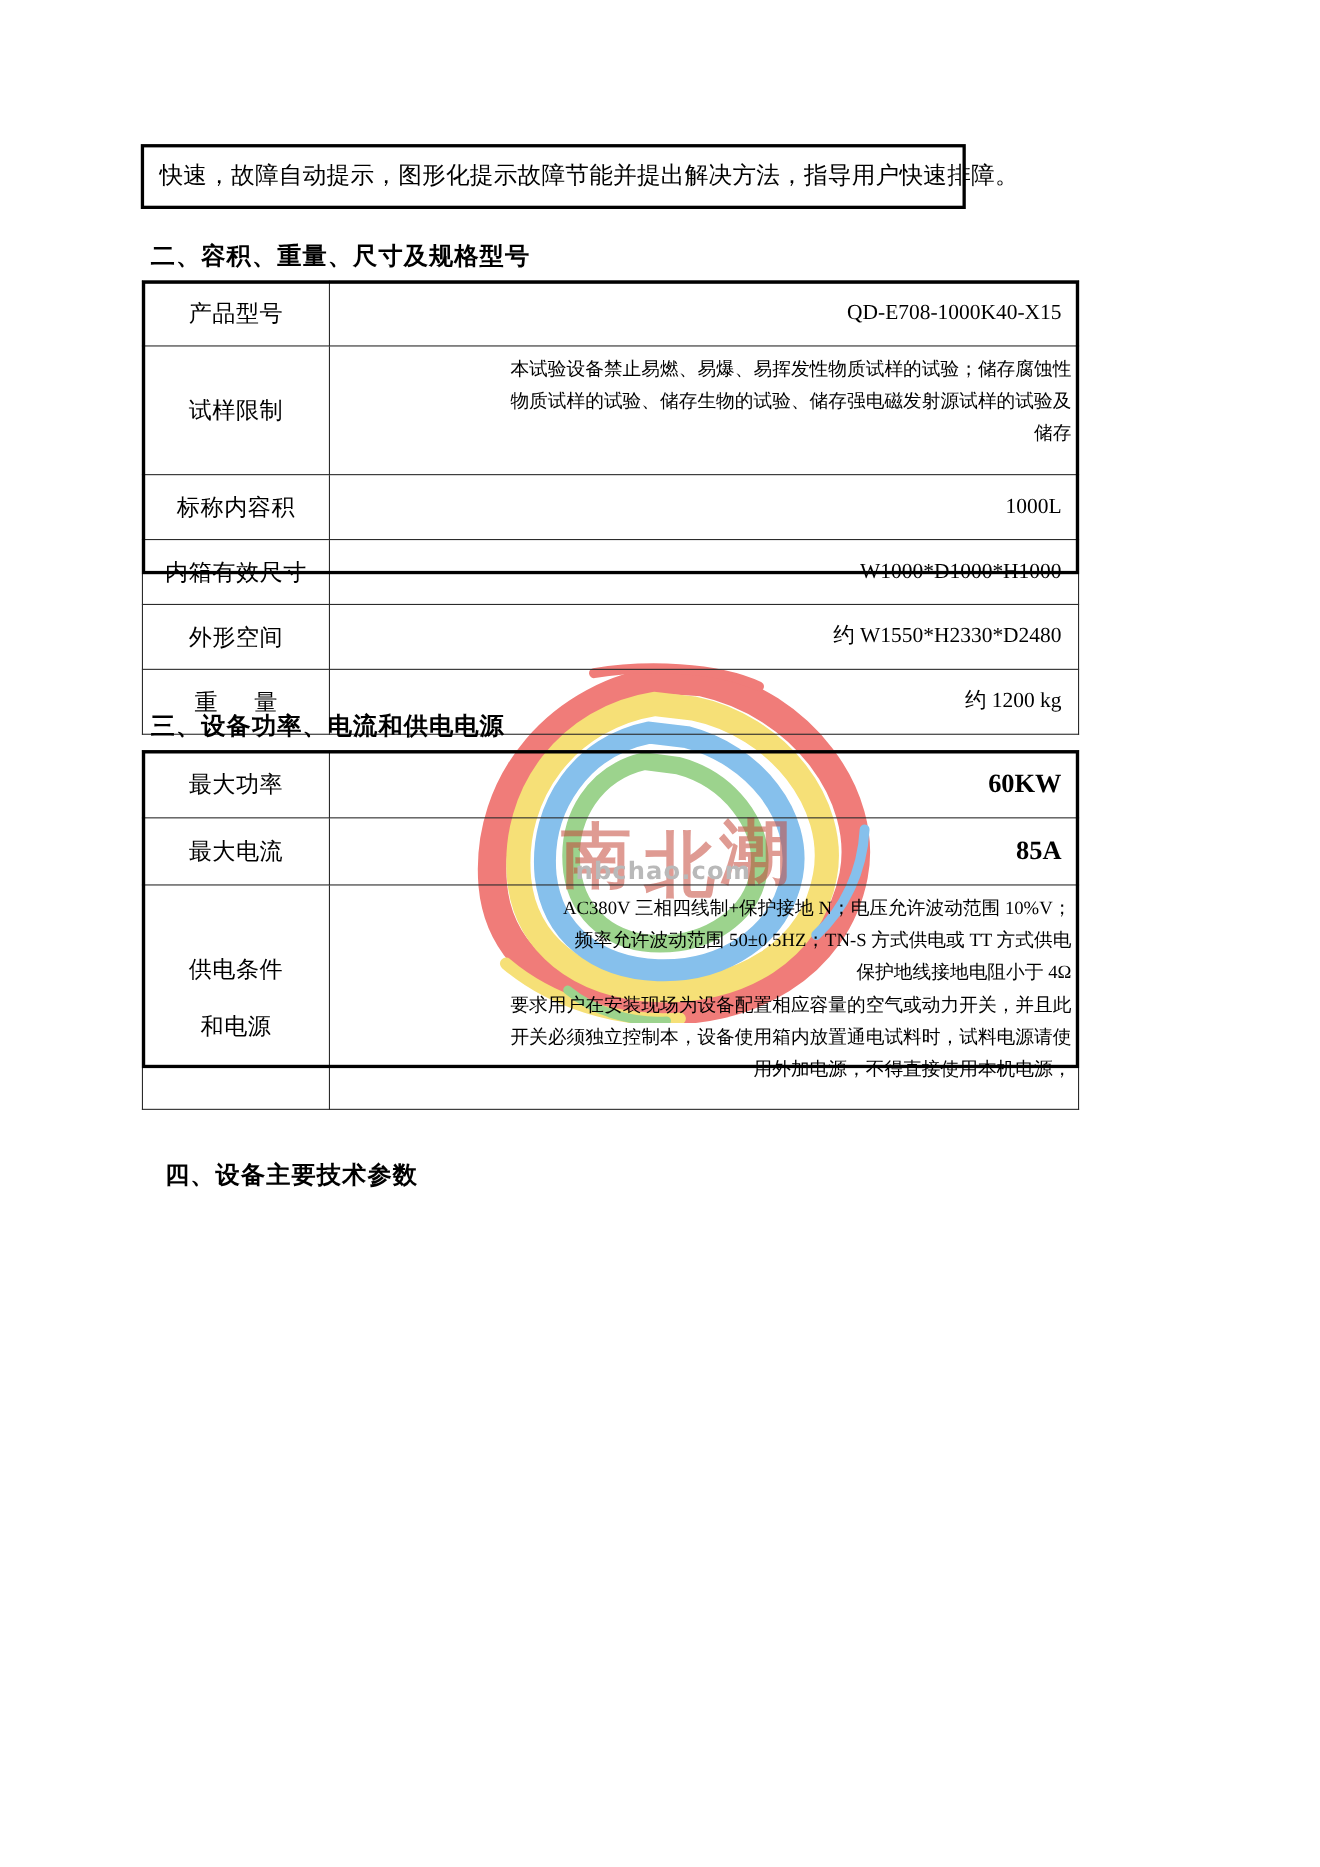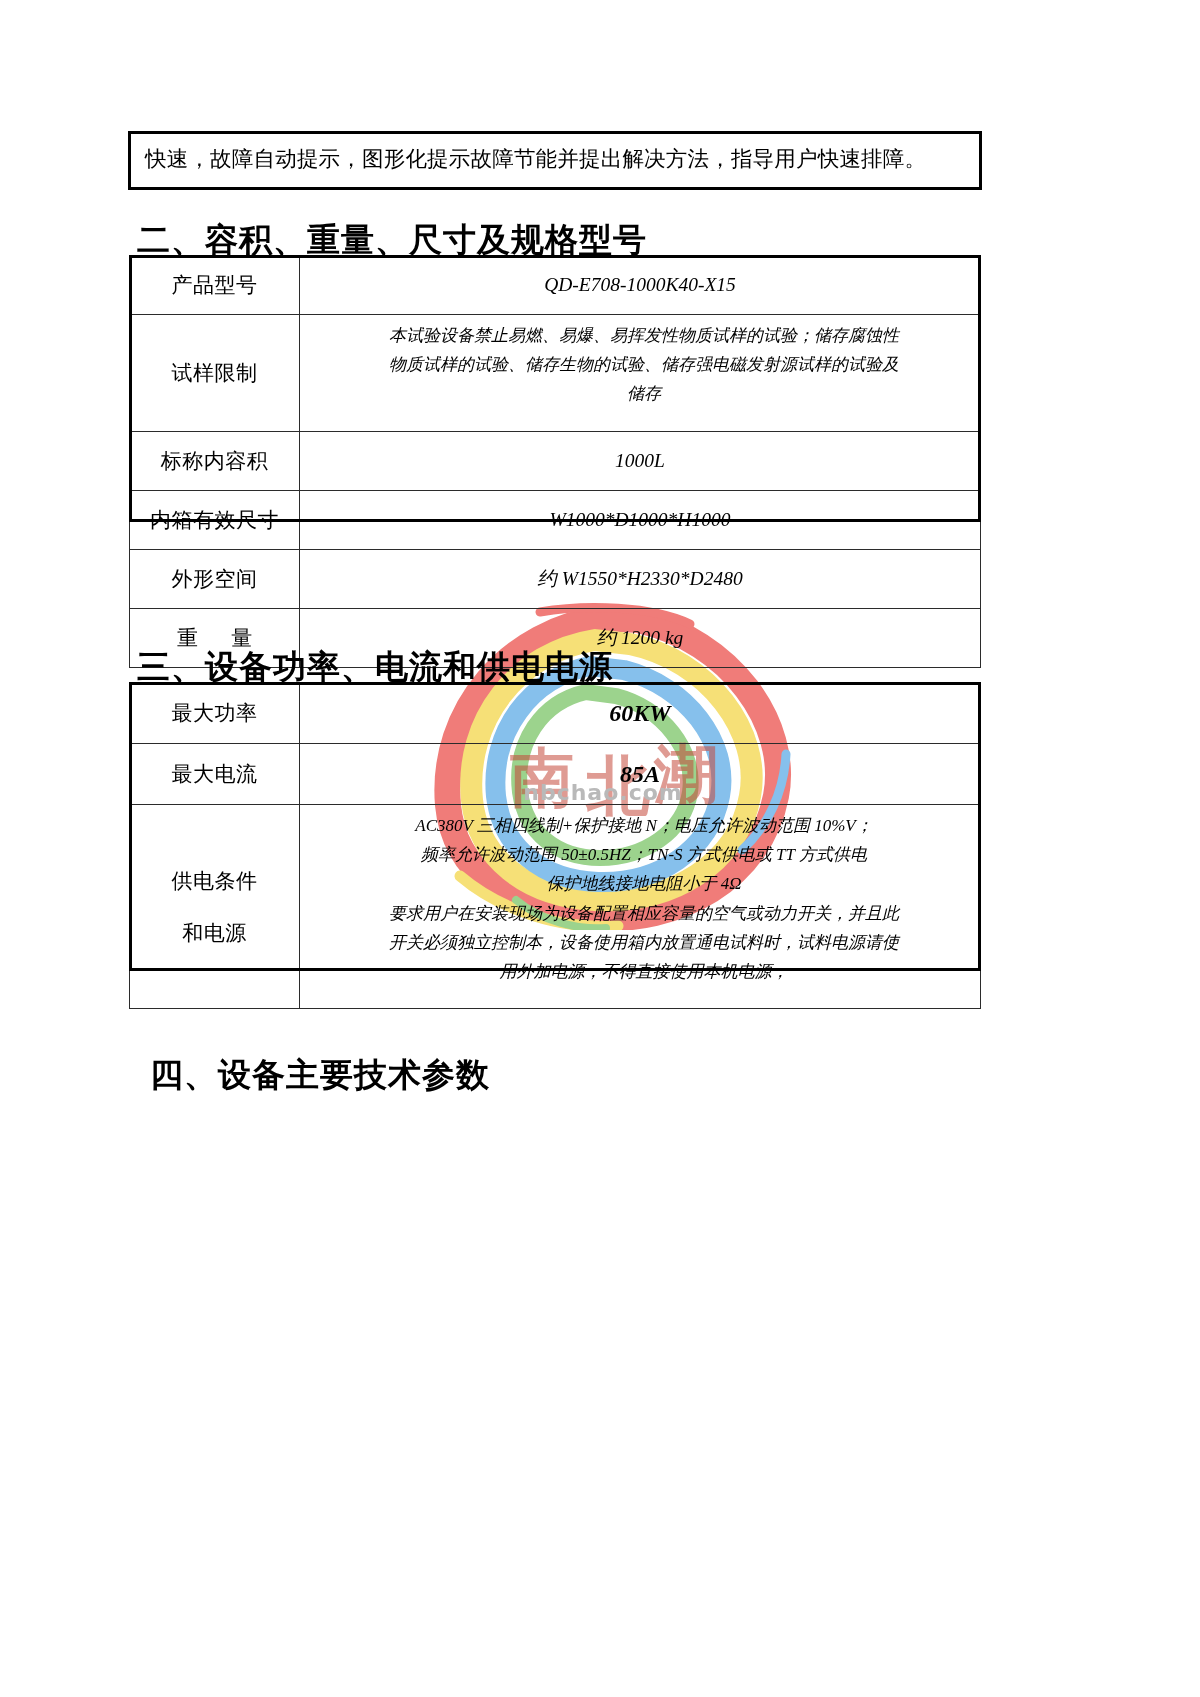--- a/index.html
+++ b/index.html
@@ -54,37 +54,37 @@
     position: absolute;
     left: 0; top: 0;
     width: 1200px;
     z-index: 2;
   }
 
   .notebox {
     position: absolute;
     left: 128px;
     top: 131px;
-    width: 854px;
+    width: 750px;
     border: 3px solid #000;
     padding: 11px 14px 13px 14px;
     box-sizing: border-box;
   }
   .notebox-text {
     font-size: 21.5px;
     line-height: 1.35;
     letter-spacing: 0.2px;
     white-space: nowrap;
   }
 
   .section-heading {
     position: absolute;
     font-family: Liberation Serif, serif;
     font-weight: bold;
-    font-size: 33px;
+    font-size: 22px;
     letter-spacing: 1px;
     white-space: nowrap;
     text-align: right;
   }
   #heading-2 { left: 137px; top: 218px; }
   #heading-3 { left: 137px; top: 645px; }
   #heading-4 { left: 150px; top: 1053px; }
 
   table.doc-table {
     position: absolute;
@@ -116,25 +116,24 @@
     text-align: center;
     font-size: 21px;
     padding: 9px 4px;
     letter-spacing: 0.5px;
   }
   td.label-cell.spaced {
     letter-spacing: 14px;
     text-indent: 14px;
   }
   td.value-cell {
-    text-align: center;
+    text-align: right;
     font-size: 19.5px;
     padding: 9px 0 9px 14px;
     line-height: 1.25;
-    font-style: italic;
   }
   td.value-cell.zh {
     font-size: 17px;
     line-height: 1.72;
     padding: 6px 6px 22px 14px;
   }
   td.value-cell.bold {
     font-weight: bold;
     font-size: 24px;
   }

